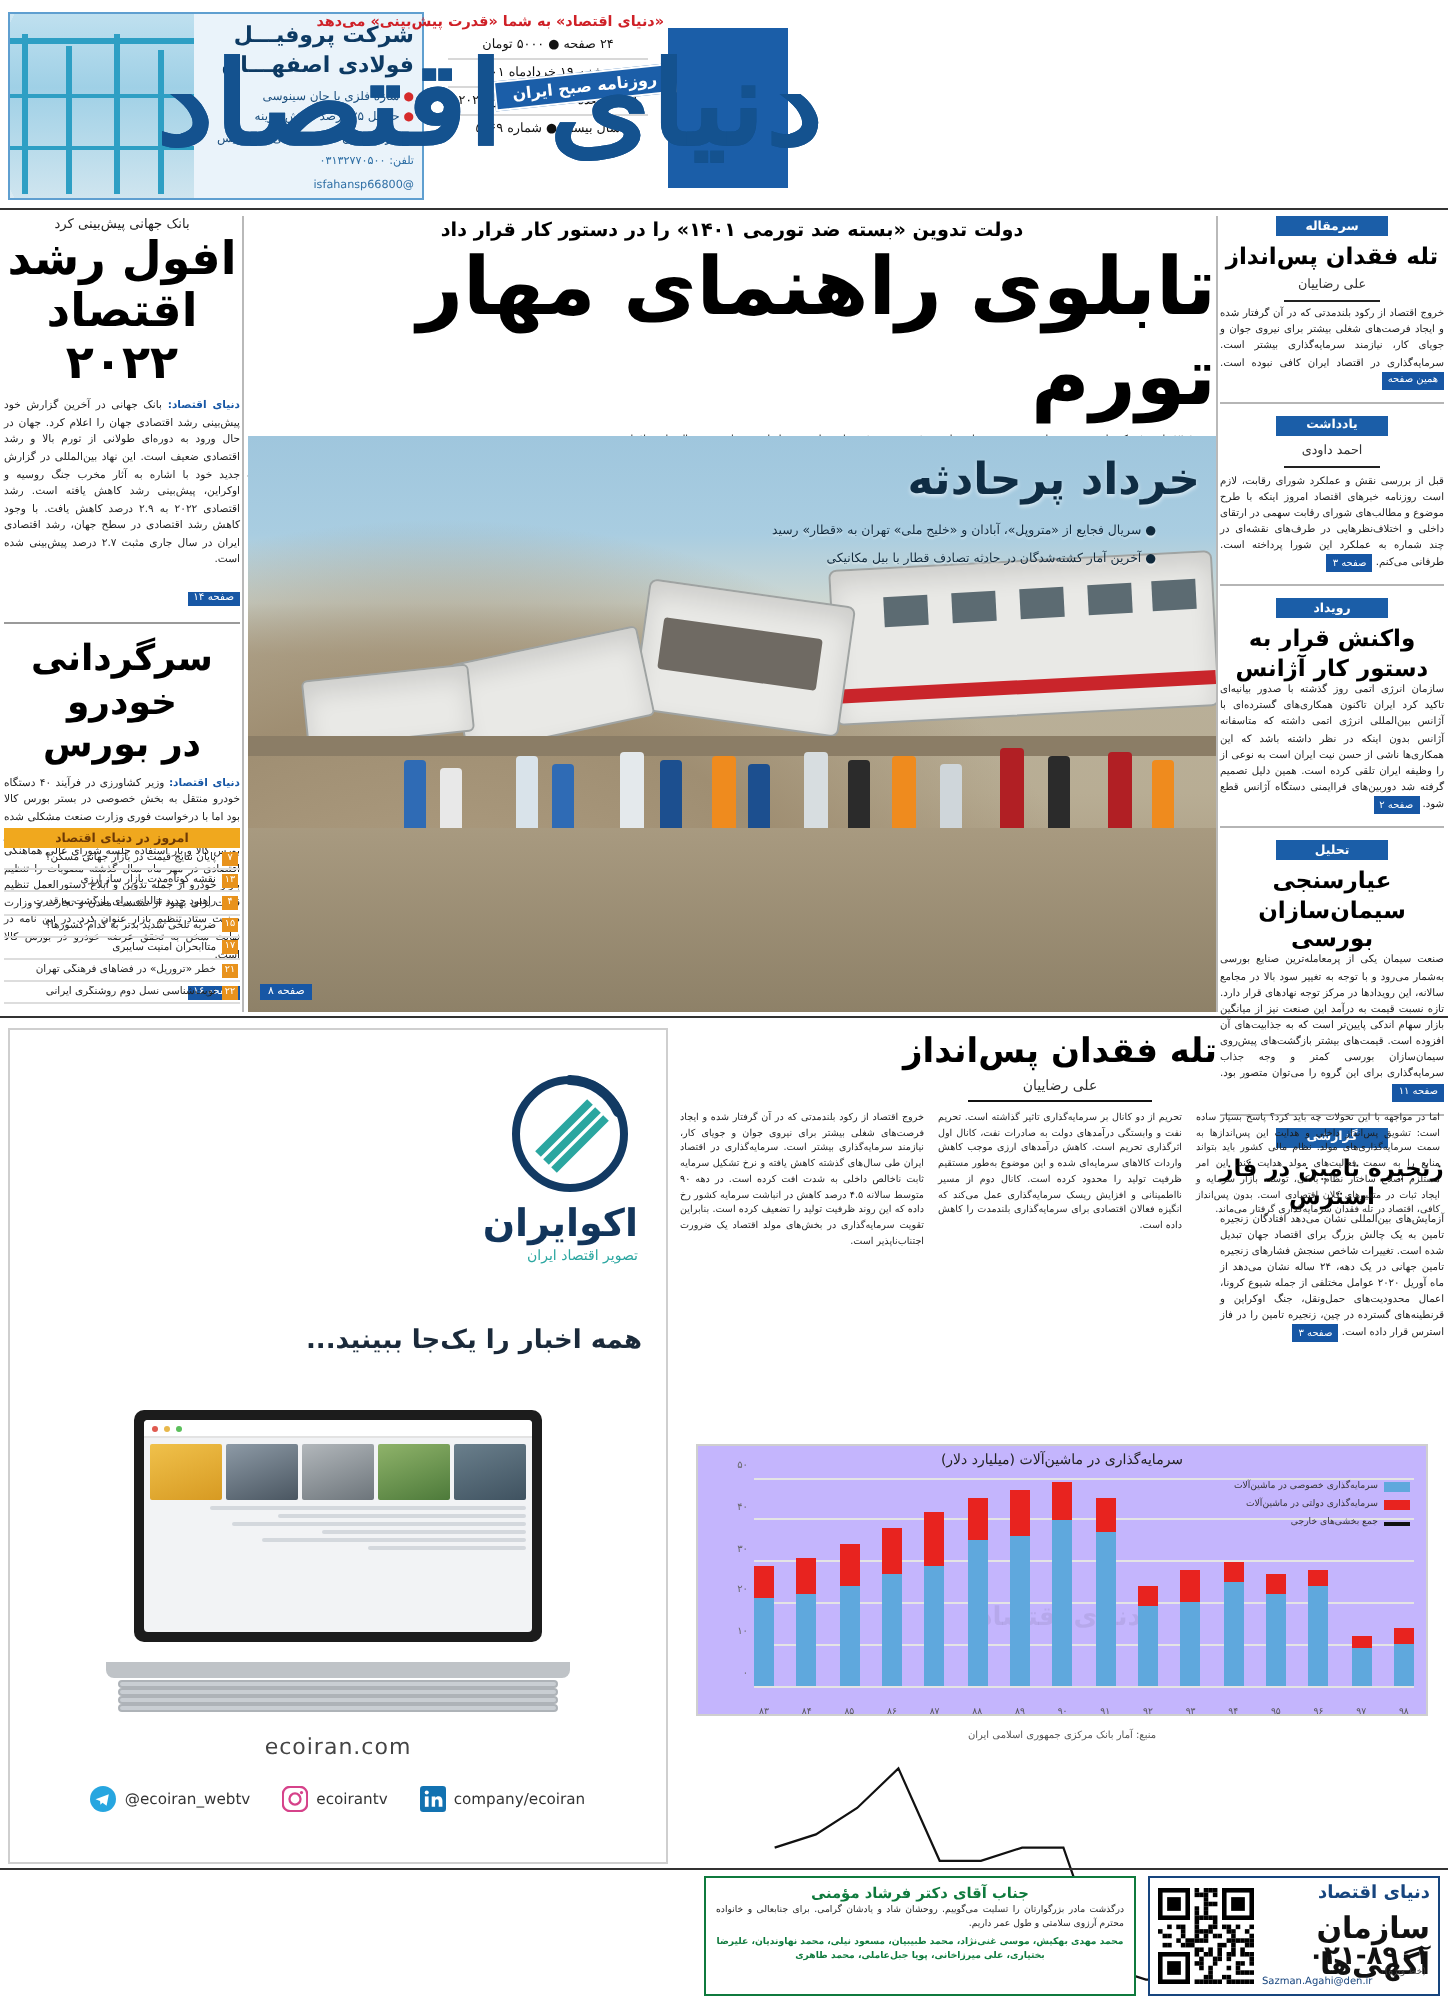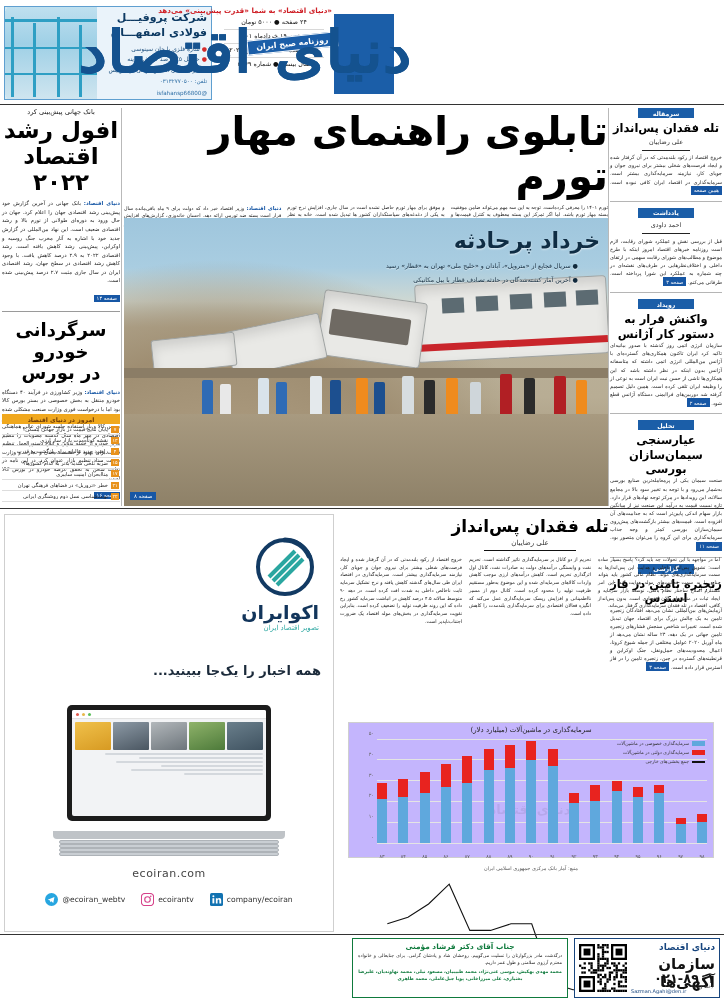--- a/index.html
+++ b/index.html
@@ -341,20 +341,21 @@
           <span class="today-tx">خطر «تروریل» در فضاهای فرهنگی تهران</span>
         </div>
         <div class="today-row">
           <span class="today-num">۲۲</span>
           <span class="today-tx">نوبت‌شناسی نسل دوم روشنگری ایرانی</span>
         </div>
       </div>
   </div>
 
   <div class="col-main">
+    <div class="mn-kicker">دولت تدوین «بسته ضد تورمی ۱۴۰۱» را در دستور کار قرار داد</div>
     <div class="mn-head">تابلوی راهنمای مهار تورم</div>
     <div class="mn-cols">
       <div class="mn-col"><span>تورم ۱۴۰۱ را معرفی کرده‌است. توجه به این سه مهم می‌تواند ضامن موفقیت بسته مهار تورم باشد. اما اگر تمرکز این بسته معطوف به کنترل قیمت‌ها و ارائه کالابرگ الکترونیکی باشد، نتیجه آن کاملا متفاوت خواهد بود.</span></div>
       <div class="mn-col"><span>و موفق برای مهار تورم حاصل نشده است در سال جاری، افزایش نرخ تورم به یکی از دغدغه‌های سیاستگذاران کشور ها تبدیل شده است. خانه به نظر می‌رسد که کنترل و مهار تورم اولویت اصلی دولت باشد.</span></div>
       <div class="mn-col"><b class="lead">دنیای اقتصاد:</b> <span>وزیر اقتصاد خبر داد که دولت برای ۹ ماه باقی‌مانده سال قرار است بسته ضد تورمی ارائه دهد. احسان خاندوزی، گزارش‌های افزایش نرخ کالا، فعلا جزئیاتی از این بسته ارائه نکرده است اما تاکید کرده است که در سال جاری میلادی تبدیل شده است. خانه در نظر قرار است.</span></div>
     </div>
   </div>
 
   <div class="photo-wrap">
     <div class="photo">

